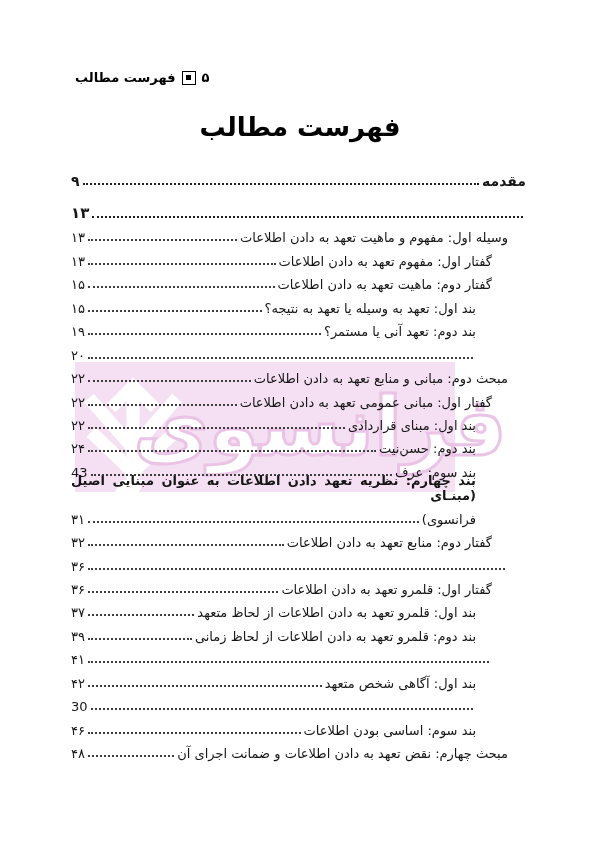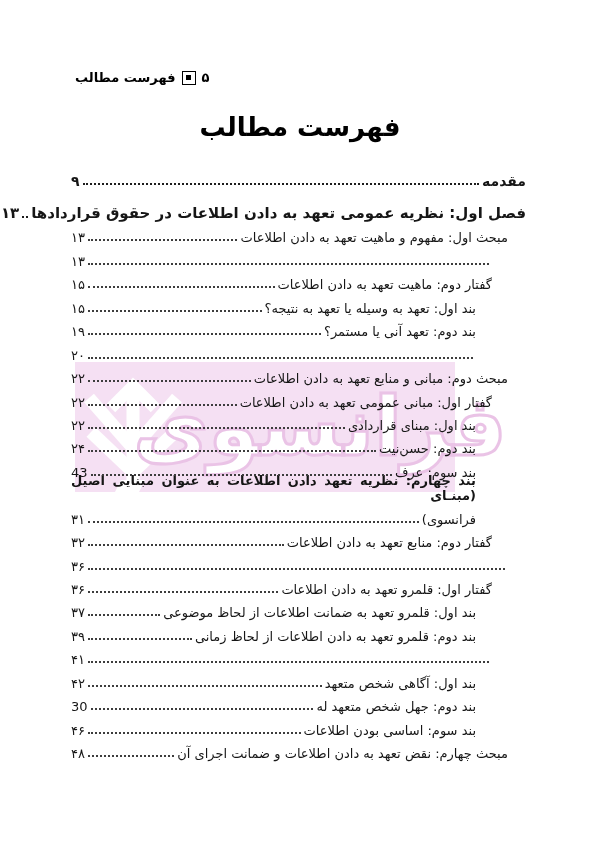--- a/index.html
+++ b/index.html
@@ -82,30 +82,30 @@
 
   <div class="doc-title">فهرست مطالب</div>
 
   <div class="toc">
       <div class="row r0 b intro">
         <span class="lbl">مقدمه</span>
         <span class="leader"></span>
         <span class="num">۹</span>
       </div>
       <div class="row r0 b chapter">
-        <span class="lbl">فصل اول: نظریه عمومی تعهد به دادن اطلاعات در حقوق قراردادها</span>
         <span class="leader"></span>
         <span class="num">۱۳</span>
       </div>
       <div class="row r1">
-        <span class="lbl">مبحث اول: مفهوم و ماهیت تعهد به دادن اطلاعات</span>
+        <span class="lbl">وسیله اول: مفهوم و ماهیت تعهد به دادن اطلاعات</span>
         <span class="leader"></span>
         <span class="num">۱۳</span>
       </div>
       <div class="row r2">
+        <span class="lbl">گفتار اول: مفهوم تعهد به دادن اطلاعات</span>
         <span class="leader"></span>
         <span class="num">۱۳</span>
       </div>
       <div class="row r2">
         <span class="lbl">گفتار دوم: ماهیت تعهد به دادن اطلاعات</span>
         <span class="leader"></span>
         <span class="num">۱۵</span>
       </div>
       <div class="row r3">
         <span class="lbl">بند اول: تعهد به وسیله یا تعهد به نتیجه؟</span>
@@ -162,40 +162,39 @@
       <div class="row r1">
         <span class="leader"></span>
         <span class="num">۳۶</span>
       </div>
       <div class="row r2">
         <span class="lbl">گفتار اول: قلمرو تعهد به دادن اطلاعات</span>
         <span class="leader"></span>
         <span class="num">۳۶</span>
       </div>
       <div class="row r3">
-        <span class="lbl">بند اول: قلمرو تعهد به ضمانت اطلاعات از لحاظ موضوعی</span>
+        <span class="lbl">بند اول: قلمرو تعهد به دادن اطلاعات از لحاظ متعهد</span>
         <span class="leader"></span>
         <span class="num">۳۷</span>
       </div>
       <div class="row r3">
         <span class="lbl">بند دوم: قلمرو تعهد به دادن اطلاعات از لحاظ زمانی</span>
         <span class="leader"></span>
         <span class="num">۳۹</span>
       </div>
       <div class="row r2">
         <span class="leader"></span>
         <span class="num">۴۱</span>
       </div>
       <div class="row r3">
         <span class="lbl">بند اول: آگاهی شخص متعهد</span>
         <span class="leader"></span>
         <span class="num">۴۲</span>
       </div>
       <div class="row r3">
-        <span class="lbl">بند دوم: جهل شخص متعهد له</span>
         <span class="leader"></span>
         <span class="num">30</span>
       </div>
       <div class="row r3">
         <span class="lbl">بند سوم: اساسی بودن اطلاعات</span>
         <span class="leader"></span>
         <span class="num">۴۶</span>
       </div>
       <div class="row r1">
         <span class="lbl">مبحث چهارم: نقض تعهد به دادن اطلاعات و ضمانت اجرای آن</span>

